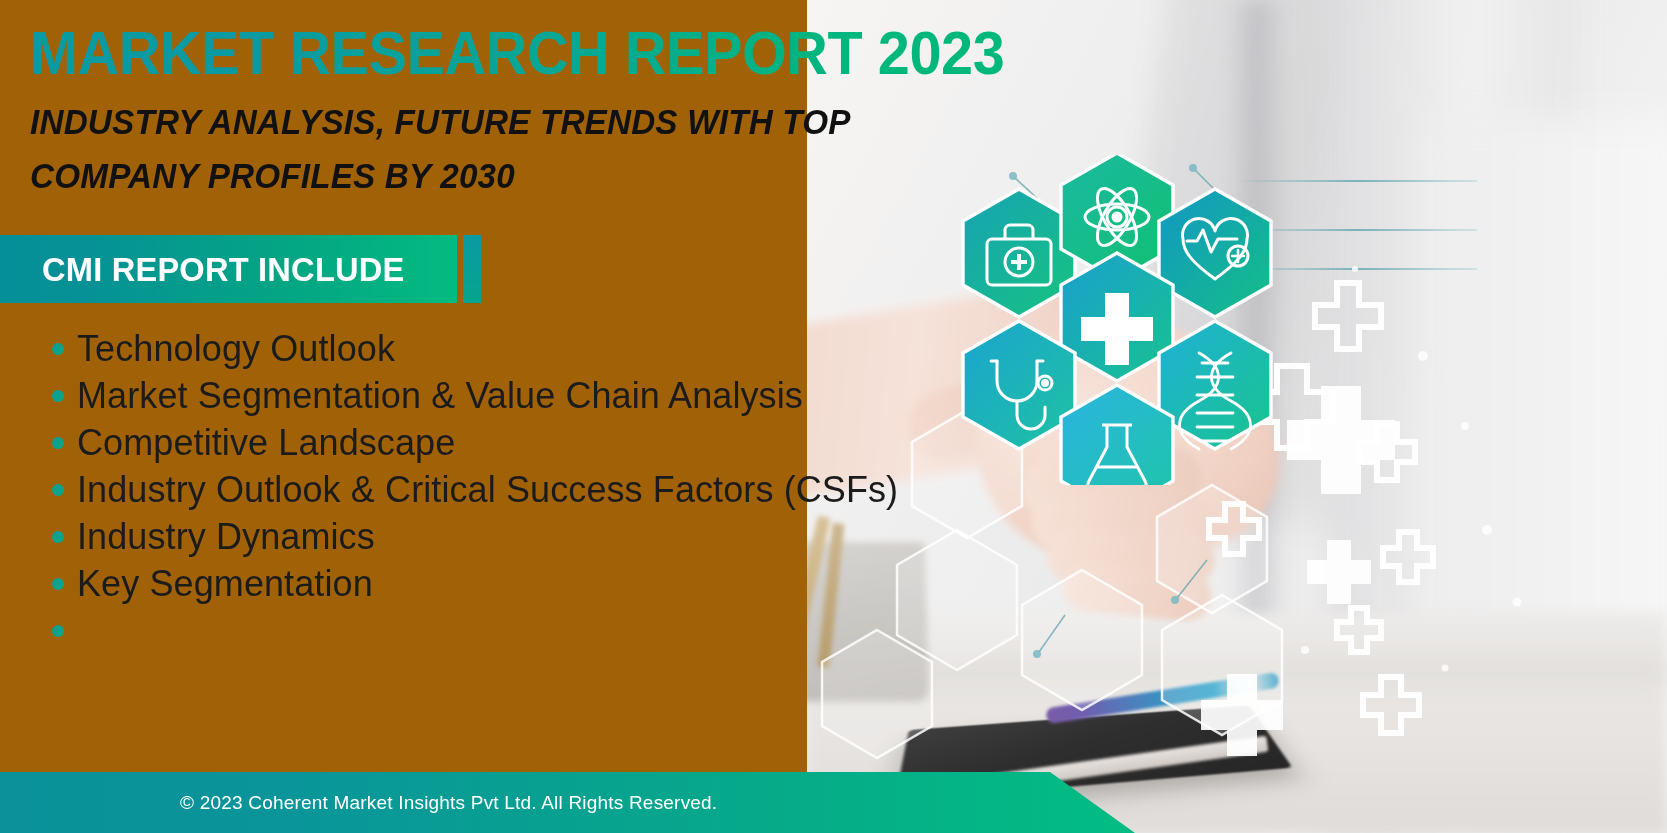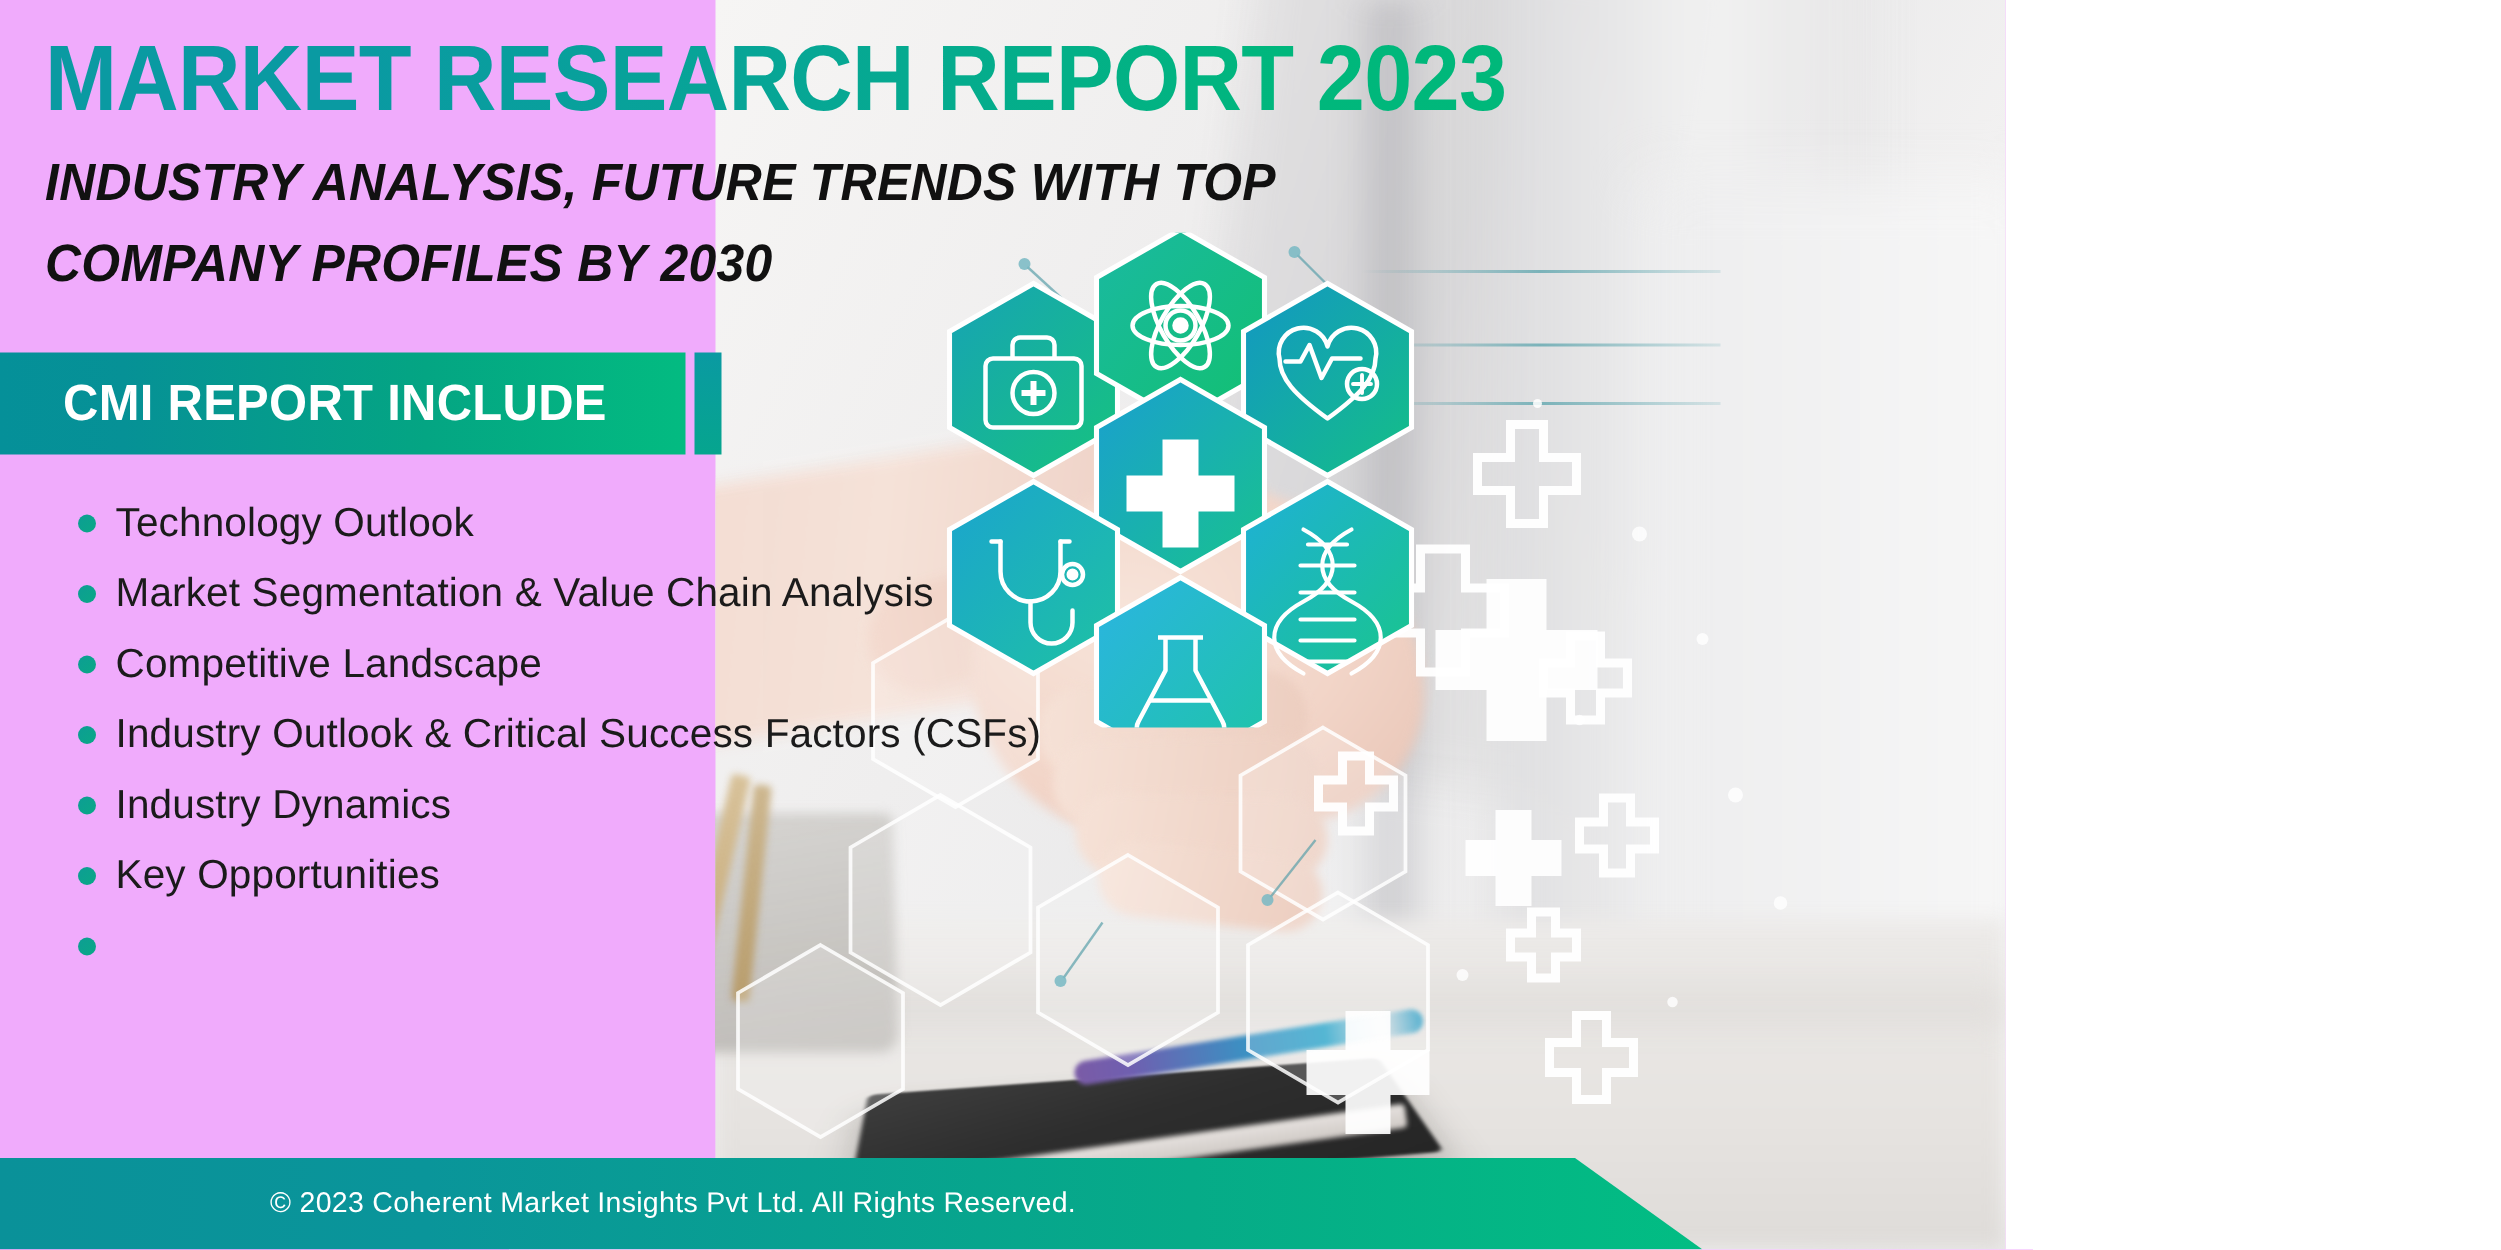--- a/index.html
+++ b/index.html
@@ -1,21 +1,21 @@
 <!DOCTYPE html>
 <html><head>
 <meta charset="utf-8">
 <style>
   html,body{margin:0;padding:0;}
   body{
     width:1667px;height:833px;overflow:hidden;
     font-family:"Liberation Sans", sans-serif;
     background:#ffffff;
   }
-  #page{position:relative;width:1337px;height:833px;overflow:hidden;background:#f0abfc;}
+  #page{position:relative;width:1667px;height:833px;overflow:hidden;background:#a16207;}
 
   
   .photo{
     position:absolute;top:0;right:0;width:860px;height:833px;overflow:hidden;
     background:
       linear-gradient(118deg,#f6f5f4 0%,#efeeee 30%,#e9e9ea 52%,#f2f1f1 70%,#ebeaea 100%);
   }
   .coat-a{position:absolute;left:330px;top:-40px;width:300px;height:560px;
     background:linear-gradient(100deg,#e2e1e2 0%,#d7d6d8 45%,#ececeb 100%);
     transform:rotate(7deg);filter:blur(14px);opacity:.95;}
@@ -112,21 +112,21 @@
     position:absolute;left:463px;top:235px;width:18px;height:68px;
     background:linear-gradient(180deg,#0a9aa2,#06a58e);
   }
 
   .bullets{position:absolute;left:52px;top:325px;width:900px;}
   .bullet{display:flex;align-items:center;height:47px;}
   .bullet .dot{
     width:12px;height:12px;border-radius:50%;flex:0 0 auto;margin-right:13px;
     background:linear-gradient(135deg,#0d9d94,#0aa886);
   }
-  .bullet .btxt{font-size:27px;color:#1b1b1b;letter-spacing:.1px;white-space:nowrap;}
+  .bullet .btxt{font-size:36px;color:#1b1b1b;letter-spacing:.1px;white-space:nowrap;}
 
   .footer{
     position:absolute;left:0;top:772px;width:1135px;height:61px;
     background:linear-gradient(90deg,#0a9199 0%,#0a959a 25%,#06ab88 70%,#02bd83 100%);
     clip-path:polygon(0 0,1050px 0,1135px 61px,0 61px);
     display:flex;align-items:center;
   }
   .footer-text{
     color:#fff;font-size:19px;margin-left:180px;letter-spacing:.2px;white-space:nowrap;
   }
@@ -349,21 +349,21 @@
       <div class="bullet">
         <span class="dot"></span>
         <span class="btxt">Industry Outlook &amp; Critical Success Factors (CSFs)</span>
       </div>
       <div class="bullet">
         <span class="dot"></span>
         <span class="btxt">Industry Dynamics</span>
       </div>
       <div class="bullet">
         <span class="dot"></span>
-        <span class="btxt">Key Opportunities</span>
+        <span class="btxt">Key Segmentation</span>
       </div>
       <div class="bullet">
         <span class="dot"></span>
       </div>
     </div>
 
     <div class="footer">
       <span class="footer-text">© 2023 Coherent Market Insights Pvt Ltd. All Rights Reserved.</span>
     </div>
 

